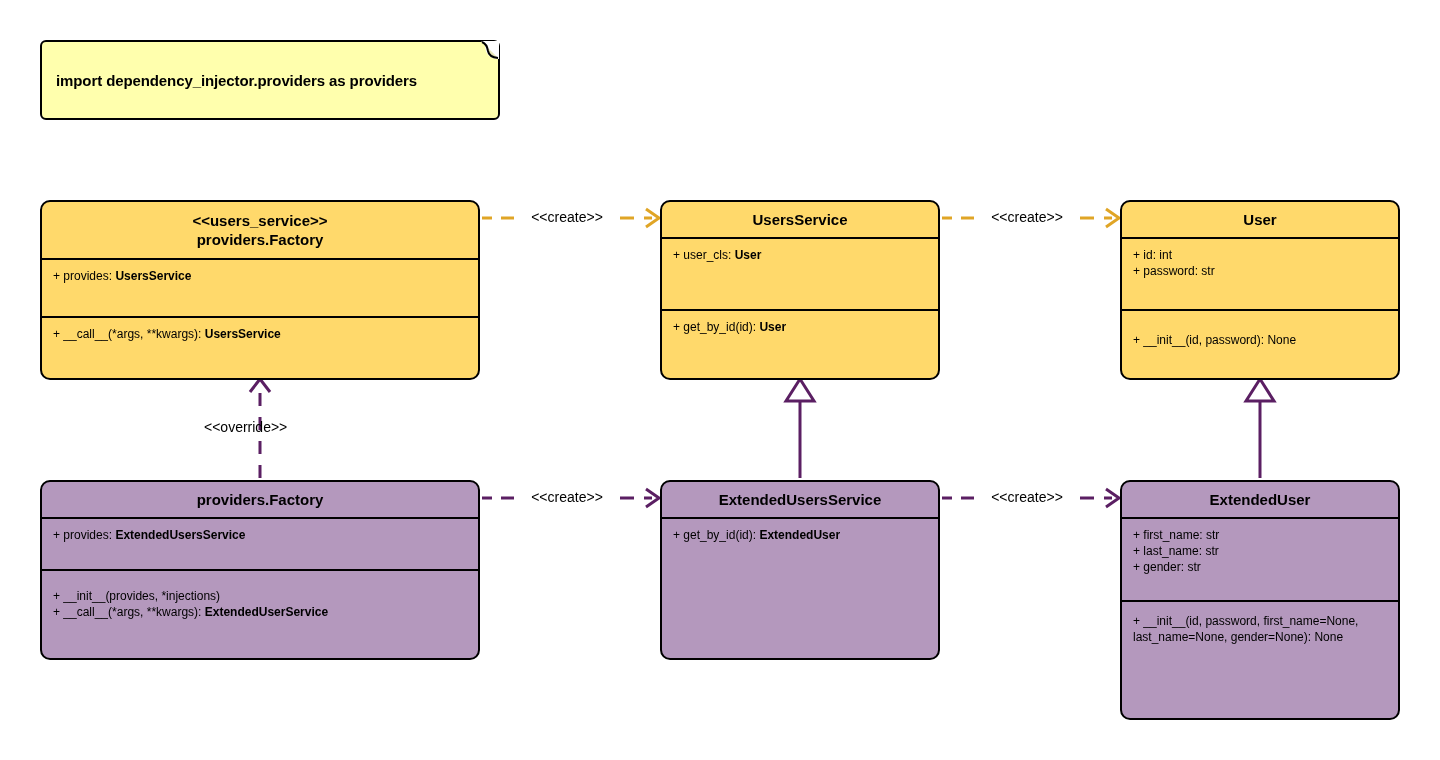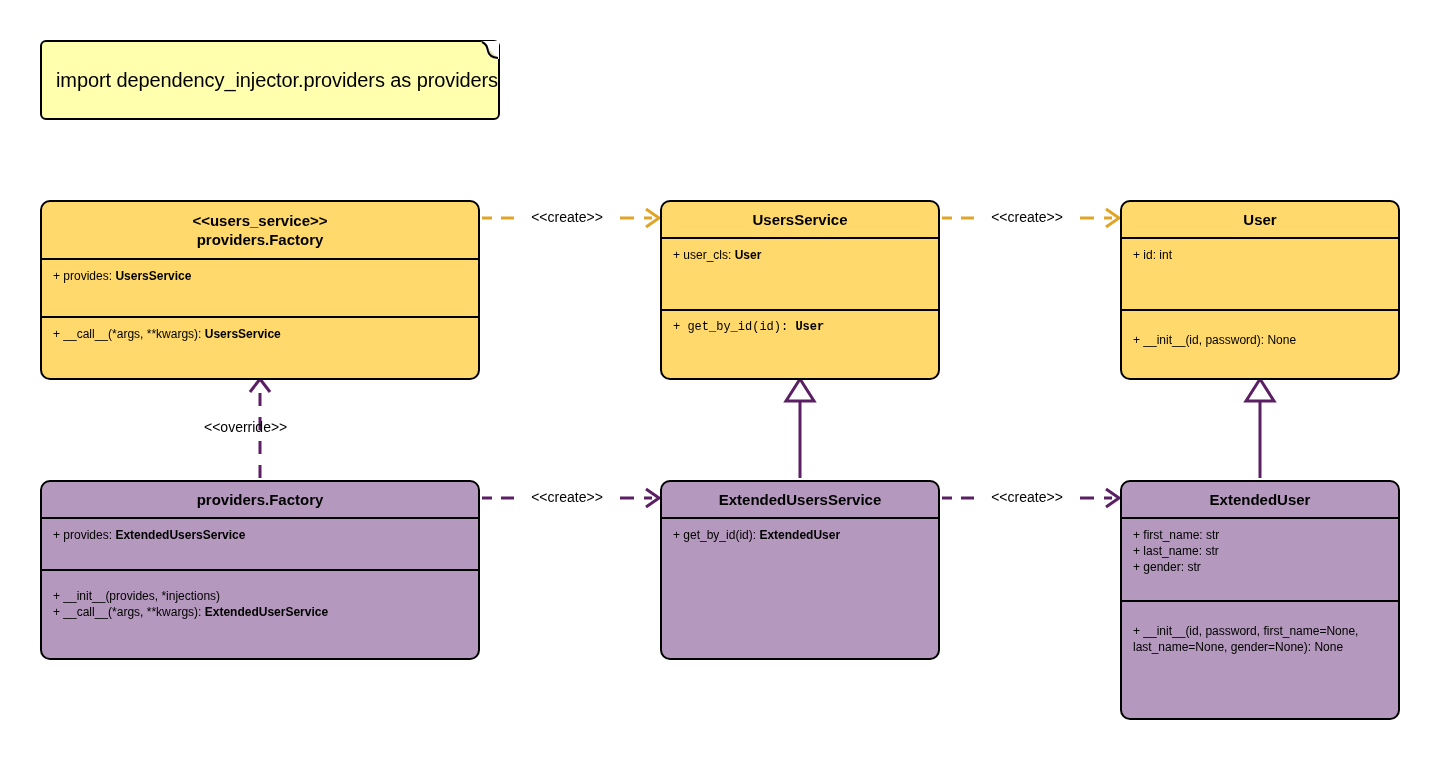--- a/index.html
+++ b/index.html
@@ -30,22 +30,22 @@
     position: absolute;
     box-sizing: border-box;
     background: #ffffad;
     border: 2px solid #000000;
     border-radius: 6px;
     display: flex;
     align-items: center;
     padding: 0 14px;
   }
   .note-text {
-    font-size: 20px;
-    font-weight: normal;
+    font-size: 15px;
+    font-weight: bold;
     letter-spacing: -0.1px;
     white-space: nowrap;
   }
   .note-fold {
     position: absolute;
     top: -2px;
     right: -2px;
     width: 26px;
     height: 26px;
     overflow: visible;
@@ -189,33 +189,34 @@
 
   <div class="uml-box gold" style="left:660px; top:200px; width:280px; height:180px;">
     <div class="uml-header" style="height:37px;">
       <span class="cname">UsersService</span>
     </div>
     <div class="uml-compartment" style="height:72px;">
       <div class="uml-row">
         <span>+ user_cls: </span><b>User</b>
       </div>
     </div>
-    <div class="uml-compartment" style="height:51px;font-family:Liberation Mono, monospace;">
+    <div class="uml-compartment" style="height:51px;">
       <div class="uml-row">
         <span>+ get_by_id(id): </span><b>User</b>
       </div>
     </div>
   </div>
 
   <div class="uml-box gold" style="left:1120px; top:200px; width:280px; height:180px;">
     <div class="uml-header" style="height:37px;">
       <span class="cname">User</span>
     </div>
     <div class="uml-compartment" style="height:72px;">
       <div class="uml-row">+ id: int</div>
+      <div class="uml-row">+ password: str</div>
     </div>
     <div class="uml-compartment" style="height:67px; padding-top:22px;">
       <div class="uml-row">+ __init__(id, password): None</div>
     </div>
   </div>
 
   <div class="uml-box purple" style="left:40px; top:480px; width:440px; height:180px;">
     <div class="uml-header" style="height:37px;">
       <span class="cname">providers.Factory</span>
     </div>
@@ -245,21 +246,21 @@
 
   <div class="uml-box purple" style="left:1120px; top:480px; width:280px; height:240px;">
     <div class="uml-header" style="height:37px;">
       <span class="cname">ExtendedUser</span>
     </div>
     <div class="uml-compartment" style="height:83px;">
       <div class="uml-row">+ first_name: str</div>
       <div class="uml-row">+ last_name: str</div>
       <div class="uml-row">+ gender: str</div>
     </div>
-    <div class="uml-compartment" style="height:116px; padding-top:22px;">
+    <div class="uml-compartment" style="height:116px; padding-top:12px;">
       <div class="uml-row wrap">+ __init__(id, password, first_name=None, last_name=None, gender=None): None</div>
     </div>
   </div>
 
   <div class="conn-label" style="left:519px; top:209px; width:96px;">&lt;&lt;create&gt;&gt;</div>
 
   <div class="conn-label" style="left:979px; top:209px; width:96px;">&lt;&lt;create&gt;&gt;</div>
 
   <div class="conn-label" style="left:519px; top:489px; width:96px;">&lt;&lt;create&gt;&gt;</div>
 

